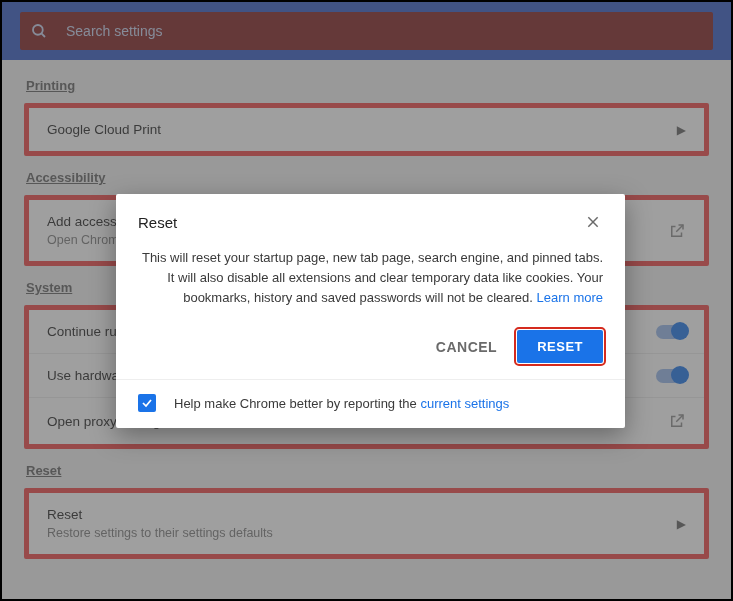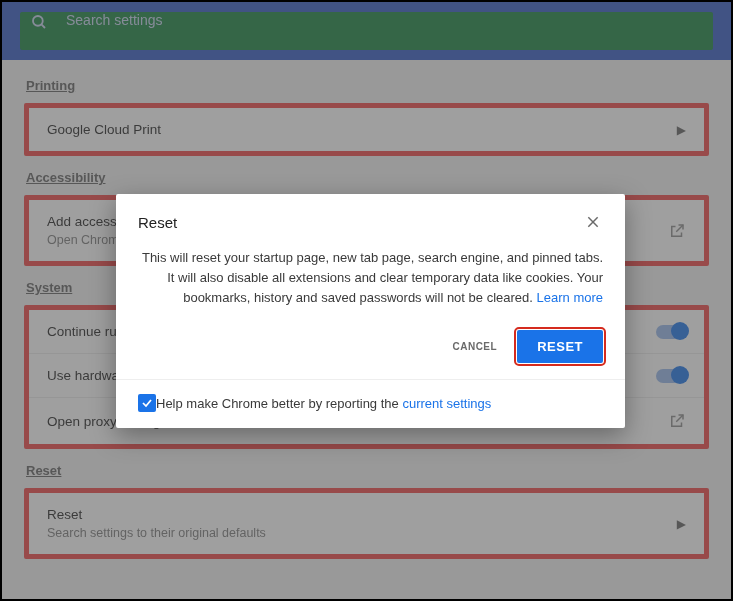--- a/index.html
+++ b/index.html
@@ -7,23 +7,24 @@
   body { background: #fff; position: relative; border: 2px solid #000; }
 
   
   .page { width: 100%; height: 100%; background: #f1f1f1; }
 
   .searchbar-wrap {
     background: #2f58c3;
     padding: 10px 18px 10px 18px;
   }
   .searchbar {
-    background: #15803d;
+    background: #7f1d1d;
     height: 38px;
     display: flex;
+    align-items: center;
     padding: 0 10px;
     border-radius: 2px;
     color: #c7d3f0;
   }
   .searchbar .icon { width: 20px; height: 20px; margin-right: 16px; display:flex; align-items:center; }
   .searchbar .ph { font-size: 14px; color: #c7d3f0; }
 
   .content { padding: 4px 22px 0 22px; }
 
   .section-label {
@@ -93,34 +94,34 @@
     text-align: right;
   }
   .modal-body a { color: #1a73e8; text-decoration: none; }
   .modal-actions {
     display: flex; justify-content: flex-end; gap: 16px;
     padding: 22px 22px 16px 22px;
     align-items: center;
   }
   .btn-cancel {
     background: none; border: none; color: #6a6a6a;
-    font-size: 10px; font-weight: 600; letter-spacing: 0.5px;
+    font-size: 14px; font-weight: 600; letter-spacing: 0.5px;
     padding: 8px 4px; cursor: pointer;
   }
   .btn-reset {
     background: #1a73e8; color: #fff;
     border: none; font-size: 13px; font-weight: 600;
     letter-spacing: 0.5px;
     padding: 9px 20px; border-radius: 2px; cursor: pointer;
     outline: 2px solid #d52b1e; outline-offset: 1px;
   }
   .modal-footer {
     border-top: 1px solid #eee;
     padding: 14px 22px 16px 22px;
-    display: flex; align-items: center; 
+    display: flex; align-items: center; gap: 18px;
     font-size: 13px; color: #3a3a3a;
   }
   .checkbox {
     width: 18px; height: 18px; background: #1a73e8;
     border-radius: 2px; display:flex; align-items:center; justify-content:center;
     flex-shrink: 0;
   }
   .checkbox svg { stroke: #fff; }
   .modal-footer a { color: #1a73e8; text-decoration: none; }
 
@@ -190,21 +191,21 @@
           </svg>
         </span>
       </div>
     </div>
 
     <div class="section-label">Reset</div>
     <div class="card">
       <div class="row">
         <div class="text">
           <div>Reset</div>
-          <div class="sub">Search settings to their original defaults</div>
+          <div class="sub">Restore settings to their settings defaults</div>
         </div>
         <span class="chev">▶</span>
       </div>
     </div>
 
   </div>
 </div>
 
 <div class="dim"></div>
 

